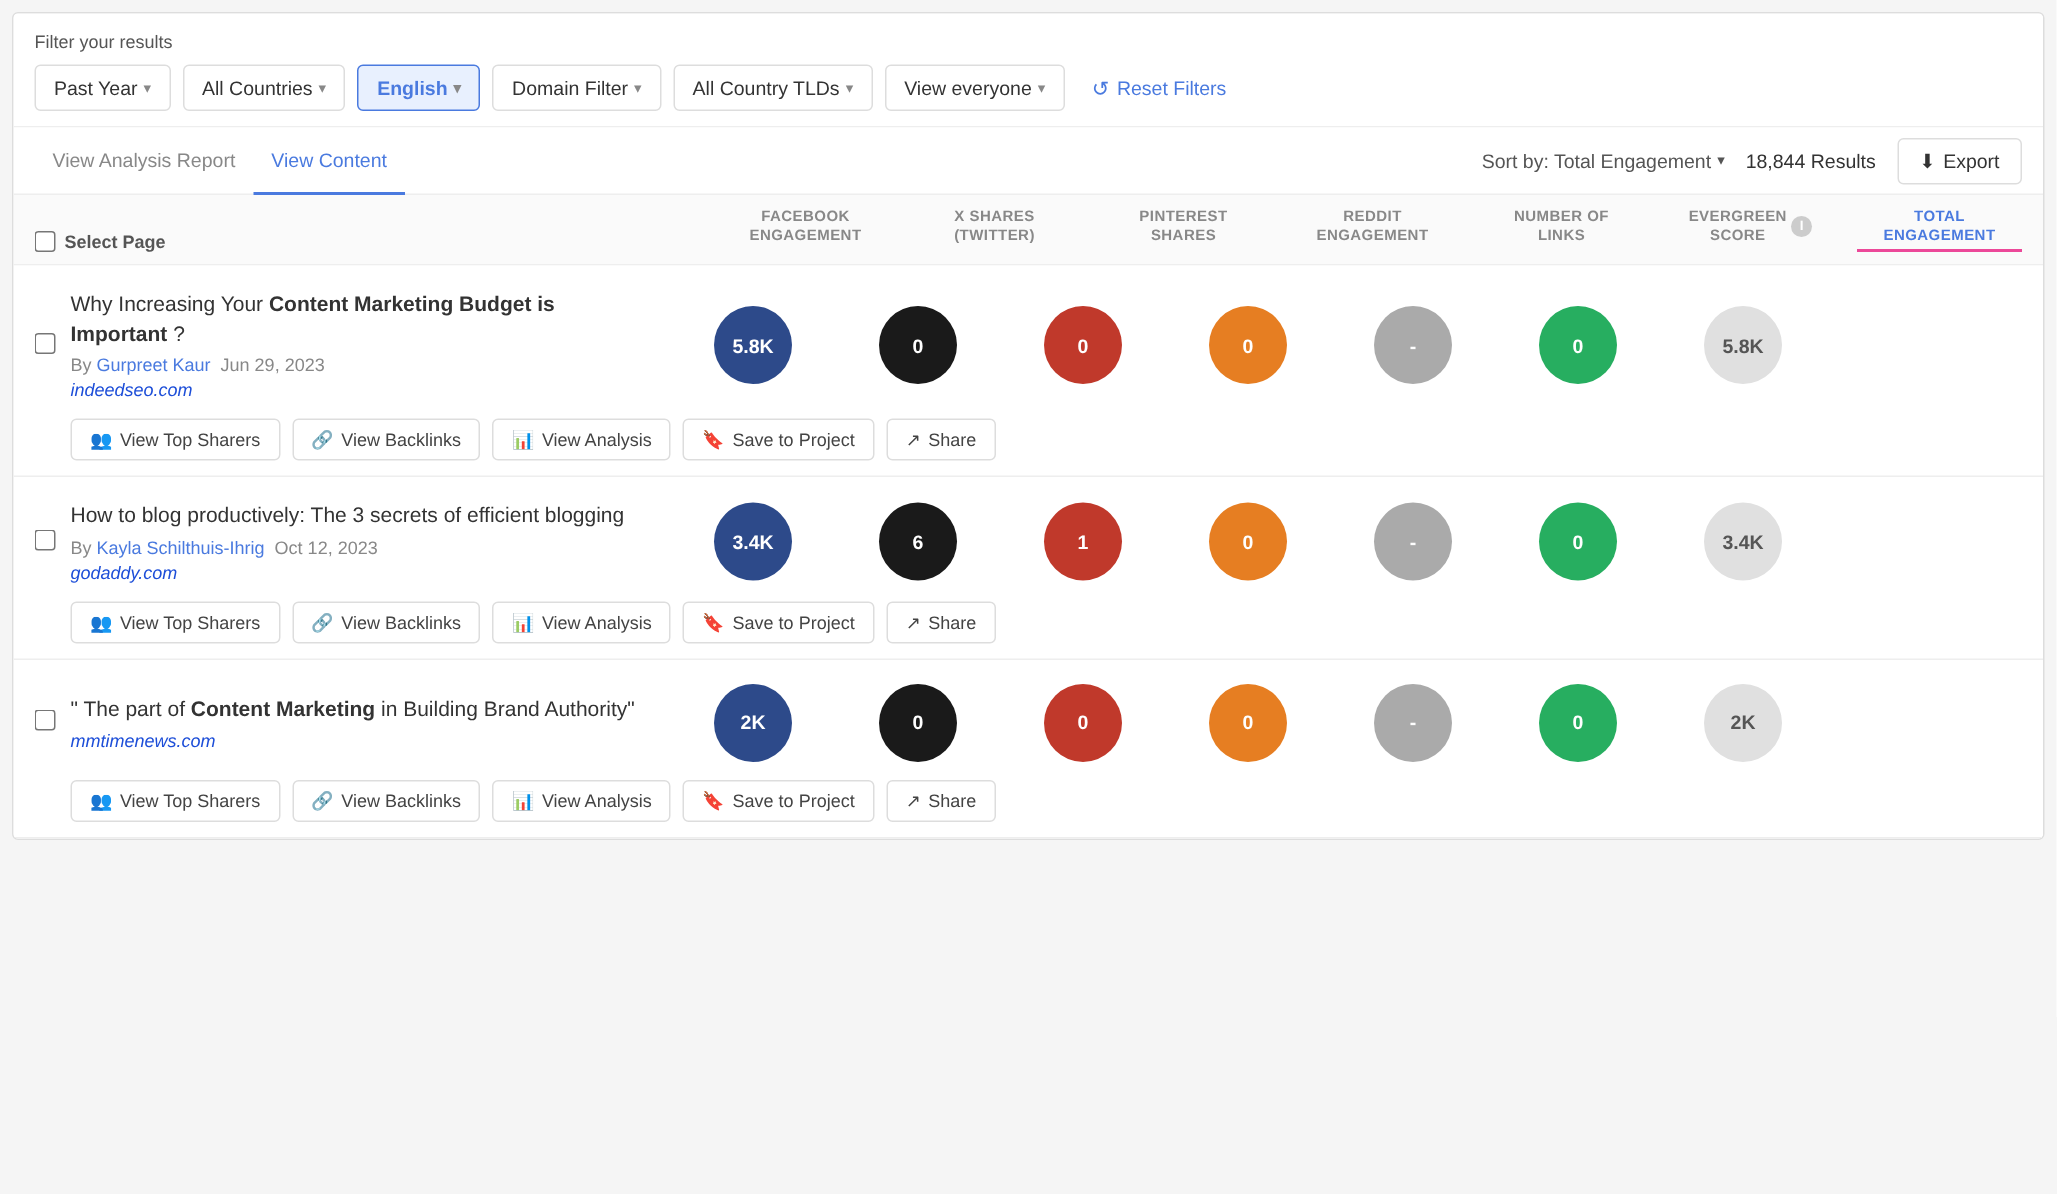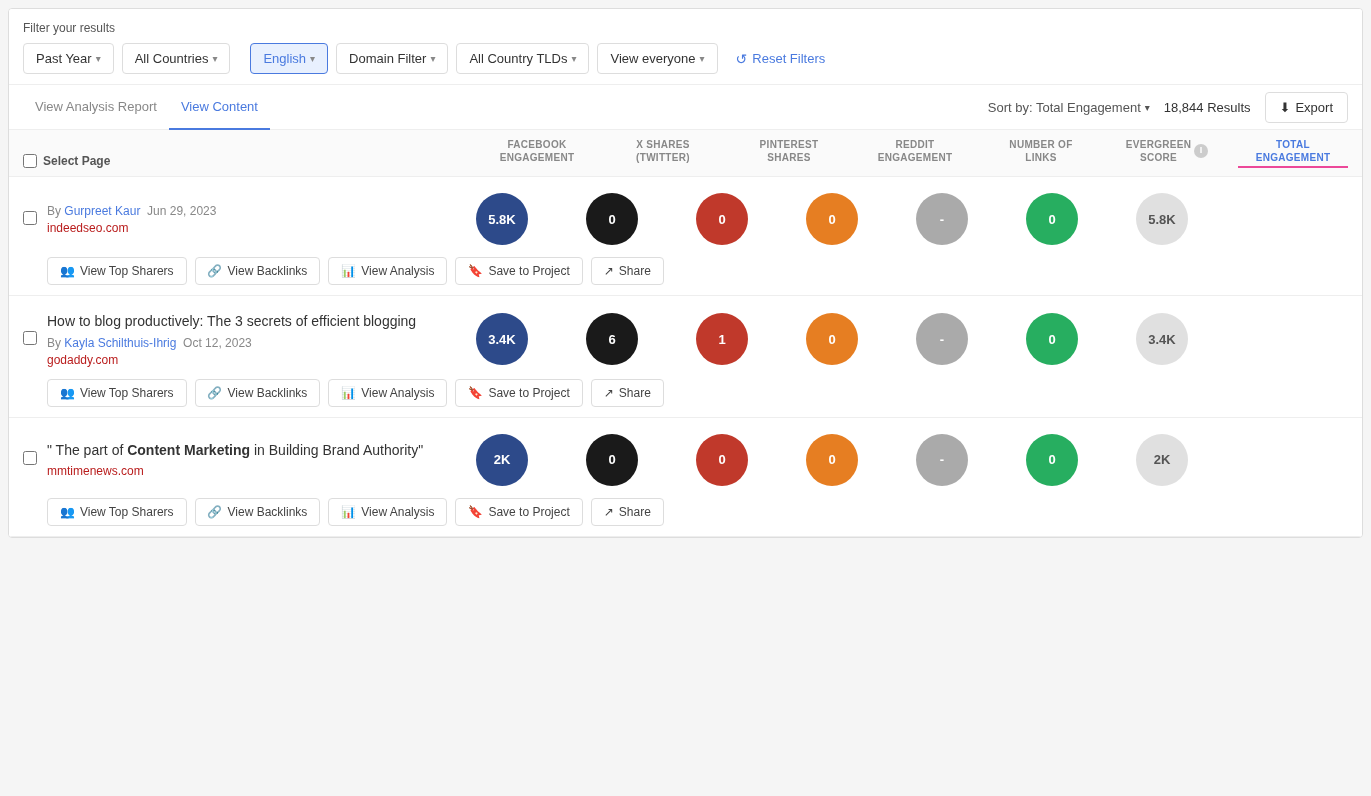--- a/index.html
+++ b/index.html
@@ -5,21 +5,21 @@
     * { box-sizing: border-box; margin: 0; padding: 0; }
     body { font-family: -apple-system, BlinkMacSystemFont, 'Segoe UI', Arial, sans-serif; background: #f5f5f5; font-size: 13px; color: #333; }
 
     .app-wrapper { background: #fff; border: 1px solid #ddd; margin: 8px; border-radius: 4px; overflow: hidden; }
 
     
     .filter-bar { padding: 12px 14px 10px; background: #fff; border-bottom: 1px solid #eee; }
     .filter-label { font-size: 12px; color: #555; margin-bottom: 8px; }
     .filter-buttons { display: flex; gap: 8px; align-items: center; flex-wrap: wrap; }
     .filter-btn { display: flex; align-items: center; gap: 4px; padding: 7px 12px; border: 1px solid #ddd; border-radius: 4px; background: #fff; cursor: pointer; font-size: 13px; color: #333; white-space: nowrap; }
-    .filter-btn.active { background: #e8f0fe; border-color: #4a7adf; color: #4a7adf; font-weight: 400; margin-left: 12px; }
+    .filter-btn.active { background: #e8f0fe; border-color: #4a7adf; color: #4a7adf; font-weight: 700; }
     .filter-btn .chevron { font-size: 10px; color: #888; }
     .reset-btn { display: flex; align-items: center; gap: 5px; padding: 7px 10px; border: none; background: none; cursor: pointer; color: #4a7adf; font-size: 13px; }
     .reset-icon { color: #4a7adf; font-size: 14px; }
 
     
     .tabs-bar { display: flex; align-items: center; padding: 0 14px; border-bottom: 1px solid #eee; background: #fff; }
     .tab { padding: 14px 12px; cursor: pointer; font-size: 13px; color: #888; border-bottom: 2px solid transparent; margin-bottom: -1px; }
     .tab.active { color: #4a7adf; border-bottom: 2px solid #4a7adf; font-weight: 500; }
     .tabs-right { margin-left: auto; display: flex; align-items: center; gap: 14px; font-size: 13px; color: #555; }
     .sort-btn { display: flex; align-items: center; gap: 4px; cursor: pointer; }
@@ -48,21 +48,21 @@
     .content-list { background: #fff; }
     .content-item { border-bottom: 1px solid #eee; padding: 16px 14px 10px; }
     .content-row { display: flex; align-items: center; }
     .content-check { width: 24px; flex-shrink: 0; }
     .content-check input[type=checkbox] { width: 14px; height: 14px; cursor: pointer; }
     .content-info { width: 400px; flex-shrink: 0; padding-right: 10px; }
     .content-title { font-size: 14px; color: #333; line-height: 1.4; margin-bottom: 4px; }
     .content-title strong { font-weight: 700; }
     .content-meta { font-size: 12px; color: #888; margin-bottom: 3px; }
     .content-meta a { color: #4a7adf; text-decoration: none; }
-    .content-domain { font-size: 12px; color: #b91c1c; }
+    .content-domain { font-size: 12px; color: #1d4ed8; font-style: italic; }
     .content-metrics { display: flex; flex: 1; justify-content: flex-start; align-items: center; }
     .metric-cell { width: 110px; display: flex; justify-content: center; align-items: center; }
     .metric-circle { width: 52px; height: 52px; border-radius: 50%; display: flex; align-items: center; justify-content: center; color: #fff; font-size: 13px; font-weight: 600; }
     .metric-circle.blue-dark { background: #2d4a8a; }
     .metric-circle.black { background: #1a1a1a; }
     .metric-circle.red { background: #c0392b; }
     .metric-circle.orange { background: #e67e22; }
     .metric-circle.gray { background: #aaa; }
     .metric-circle.green { background: #27ae60; }
     .metric-circle.light-gray { background: #e0e0e0; color: #555; }
@@ -152,20 +152,23 @@
   </div>
 
   <div class="content-list">
 
     <div class="content-item">
       <div class="content-row">
         <div class="content-check">
           <input type="checkbox" style="">
         </div>
         <div class="content-info">
+          <div class="content-title">
+            Why Increasing Your <strong>Content Marketing Budget is Important</strong> ?
+          </div>
           <div class="content-meta">
             By <a href="#">Gurpreet Kaur</a>&nbsp; Jun 29, 2023
           </div>
           <div class="content-domain">indeedseo.com</div>
         </div>
         <div class="content-metrics">
           <div class="metric-cell">
             <div class="metric-circle blue-dark">5.8K</div>
           </div>
           <div class="metric-cell">

